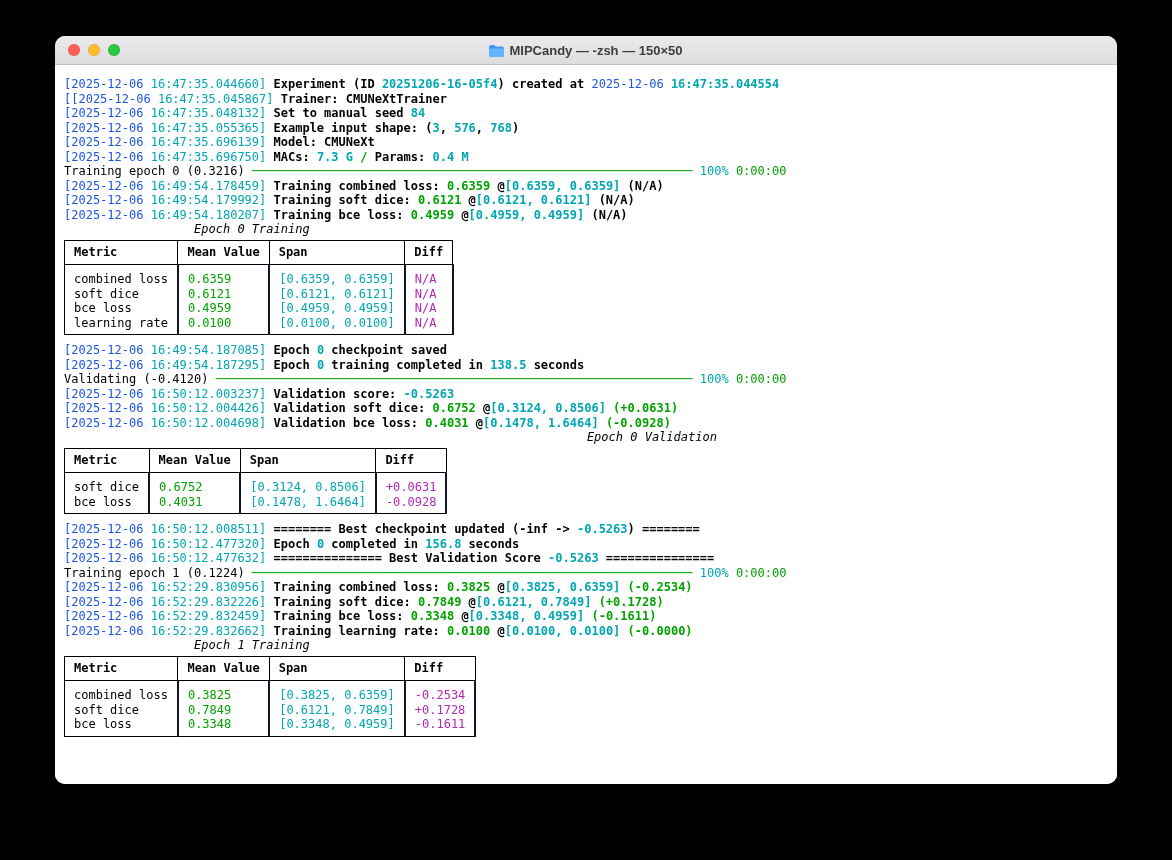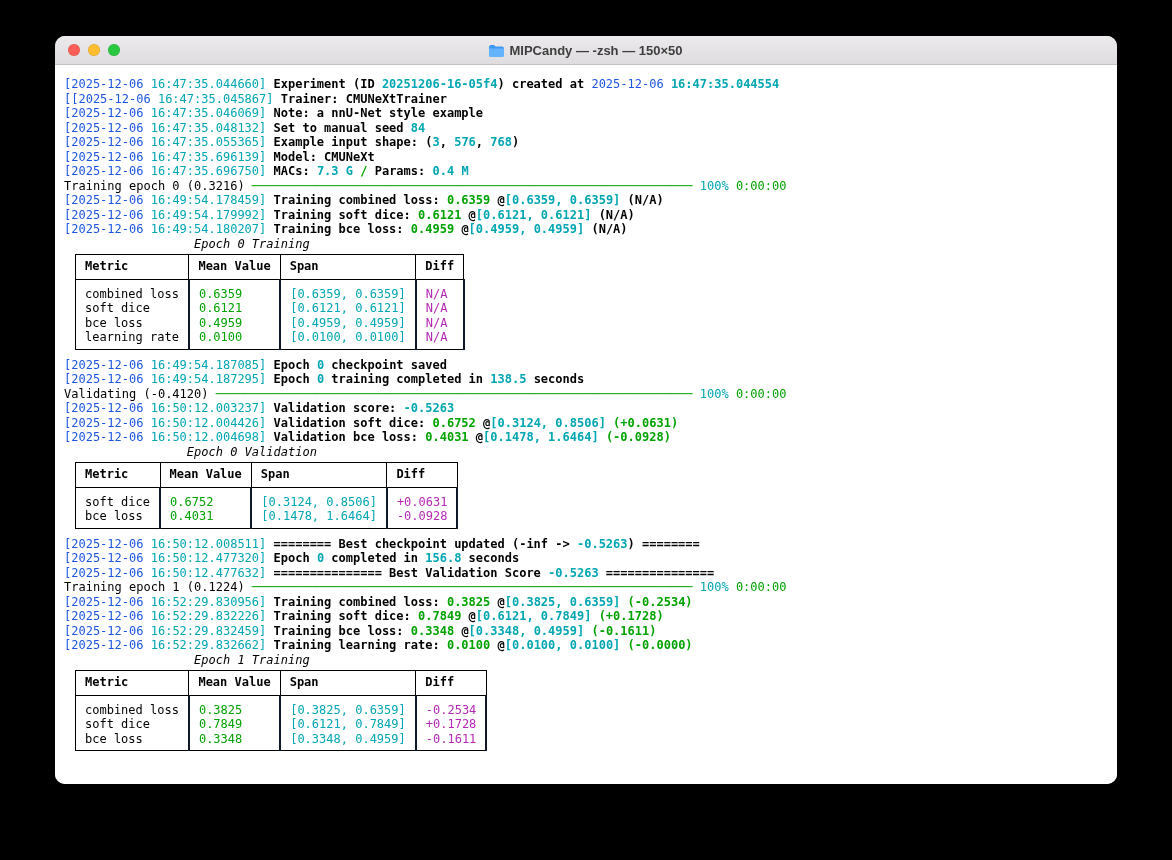--- a/index.html
+++ b/index.html
@@ -29,21 +29,21 @@
   .b {color:var(--blue,#1d55e0);}
   .c {color:var(--cyan,#00a6b2);}
   .cb{color:var(--cyan,#00a6b2);font-weight:bold;}
   .g {color:var(--green,#00a200);}
   .gb{color:var(--green,#00a200);font-weight:bold;}
   .m {color:var(--magenta,#b528b5);}
   .t {color:var(--text,#000);font-weight:bold;}
   .n {color:var(--text,#000);}
   .tcaption{font-style:italic;white-space:pre;}
   table.mtable{
-    border-collapse:collapse;border:1.5px solid #000;margin:3px 0 8px 11px;
+    border-collapse:collapse;border:1.5px solid #000;margin:3px 0 8px 0;
     font-family:"DejaVu Sans Mono",monospace;font-size:12px;
   }
   table.mtable th{
     text-align:left;font-weight:bold;color:#000;padding:4px 9px 5px 9px;
     border-bottom:1.5px solid #000;border-left:1px solid #000;border-right:1px solid #000;white-space:pre;
   }
   table.mtable td{
     padding:0 9px;border-left:1px solid #000;border-right:2px solid #0f172a;
     line-height:14.5px;white-space:pre;
   }
@@ -66,21 +66,20 @@
           <path d="M0 2c0-1.1.9-2 2-2h3.1l1.4 1.5H13c1.1 0 2 .9 2 2V10c0 1.1-.9 2-2 2H2c-1.1 0-2-.9-2-2V2z" fill="#3f97f5"></path>
           <path d="M0 3.4h15V10c0 1.1-.9 2-2 2H2c-1.1 0-2-.9-2-2V3.4z" fill="#63b4fd"></path>
         </svg>
       </span>
       <span class="title-text">MIPCandy — -zsh — 150×50</span>
     </div>
   </div>
   <div class="terminal">
       <div class="tline"><span class="b">[2025-12-06 </span><span class="c">16:47:35.044660]</span><span class="t"> Experiment (ID </span><span class="cb">20251206-16-05f4</span><span class="t">) created at </span><span class="b">2025-12-06</span><span class="n"> </span><span class="cb">16:47:35.044554</span></div>
       <div class="tline"><span class="b">[[2025-12-06 </span><span class="c">16:47:35.045867]</span><span class="t"> Trainer: CMUNeXtTrainer</span></div>
-      <div class="tline"><span class="b">[2025-12-06 </span><span class="c">16:47:35.046069]</span><span class="t"> Note: a nnU-Net style example</span></div>
       <div class="tline"><span class="b">[2025-12-06 </span><span class="c">16:47:35.048132]</span><span class="t"> Set to manual seed </span><span class="cb">84</span></div>
       <div class="tline"><span class="b">[2025-12-06 </span><span class="c">16:47:35.055365]</span><span class="t"> Example input shape: (</span><span class="cb">3</span><span class="t">, </span><span class="cb">576</span><span class="t">, </span><span class="cb">768</span><span class="t">)</span></div>
       <div class="tline"><span class="b">[2025-12-06 </span><span class="c">16:47:35.696139]</span><span class="t"> Model: CMUNeXt</span></div>
       <div class="tline"><span class="b">[2025-12-06 </span><span class="c">16:47:35.696750]</span><span class="t"> MACs: </span><span class="cb">7.3 G</span><span class="gb"> / </span><span class="t">Params: </span><span class="cb">0.4 M</span></div>
       <div class="tline"><span class="n">Training epoch 0 (0.3216) </span><span class="g">─────────────────────────────────────────────────────────────</span><span class="c"> 100%</span><span class="g"> 0:00:00</span></div>
       <div class="tline"><span class="b">[2025-12-06 </span><span class="c">16:49:54.178459]</span><span class="t"> Training combined loss: </span><span class="gb">0.6359</span><span class="t"> @</span><span class="cb">[0.6359, 0.6359]</span><span class="t"> (N/A)</span></div>
       <div class="tline"><span class="b">[2025-12-06 </span><span class="c">16:49:54.179992]</span><span class="t"> Training soft dice: </span><span class="gb">0.6121</span><span class="t"> @</span><span class="cb">[0.6121, 0.6121]</span><span class="t"> (N/A)</span></div>
       <div class="tline"><span class="b">[2025-12-06 </span><span class="c">16:49:54.180207]</span><span class="t"> Training bce loss: </span><span class="gb">0.4959</span><span class="t"> @</span><span class="cb">[0.4959, 0.4959]</span><span class="t"> (N/A)</span></div>
       <div class="tcaption" style="padding-left: 18ch;">Epoch 0 Training</div>
       <table class="mtable">
@@ -118,21 +117,21 @@
             <td class="m">N/A</td>
           </tr>
         </tbody>
       </table>
       <div class="tline"><span class="b">[2025-12-06 </span><span class="c">16:49:54.187085]</span><span class="t"> Epoch </span><span class="cb">0</span><span class="t"> checkpoint saved</span></div>
       <div class="tline"><span class="b">[2025-12-06 </span><span class="c">16:49:54.187295]</span><span class="t"> Epoch </span><span class="cb">0</span><span class="t"> training completed in </span><span class="cb">138.5</span><span class="t"> seconds</span></div>
       <div class="tline"><span class="n">Validating (-0.4120) </span><span class="g">──────────────────────────────────────────────────────────────────</span><span class="c"> 100%</span><span class="g"> 0:00:00</span></div>
       <div class="tline"><span class="b">[2025-12-06 </span><span class="c">16:50:12.003237]</span><span class="t"> Validation score: </span><span class="cb">-0.5263</span></div>
       <div class="tline"><span class="b">[2025-12-06 </span><span class="c">16:50:12.004426]</span><span class="t"> Validation soft dice: </span><span class="gb">0.6752</span><span class="t"> @</span><span class="cb">[0.3124, 0.8506]</span><span class="gb"> (+0.0631)</span></div>
       <div class="tline"><span class="b">[2025-12-06 </span><span class="c">16:50:12.004698]</span><span class="t"> Validation bce loss: </span><span class="gb">0.4031</span><span class="t"> @</span><span class="cb">[0.1478, 1.6464]</span><span class="gb"> (-0.0928)</span></div>
-      <div class="tcaption" style="padding-left: 17ch;">Epoch 0 Validation</div>
+      <div class="tcaption" style="padding-left: 17ch; text-align: center;">Epoch 0 Validation</div>
       <table class="mtable">
         <thead>
           <tr>
             <th>Metric</th>
             <th>Mean Value</th>
             <th>Span</th>
             <th>Diff</th>
           </tr>
         </thead>
         <tbody>

